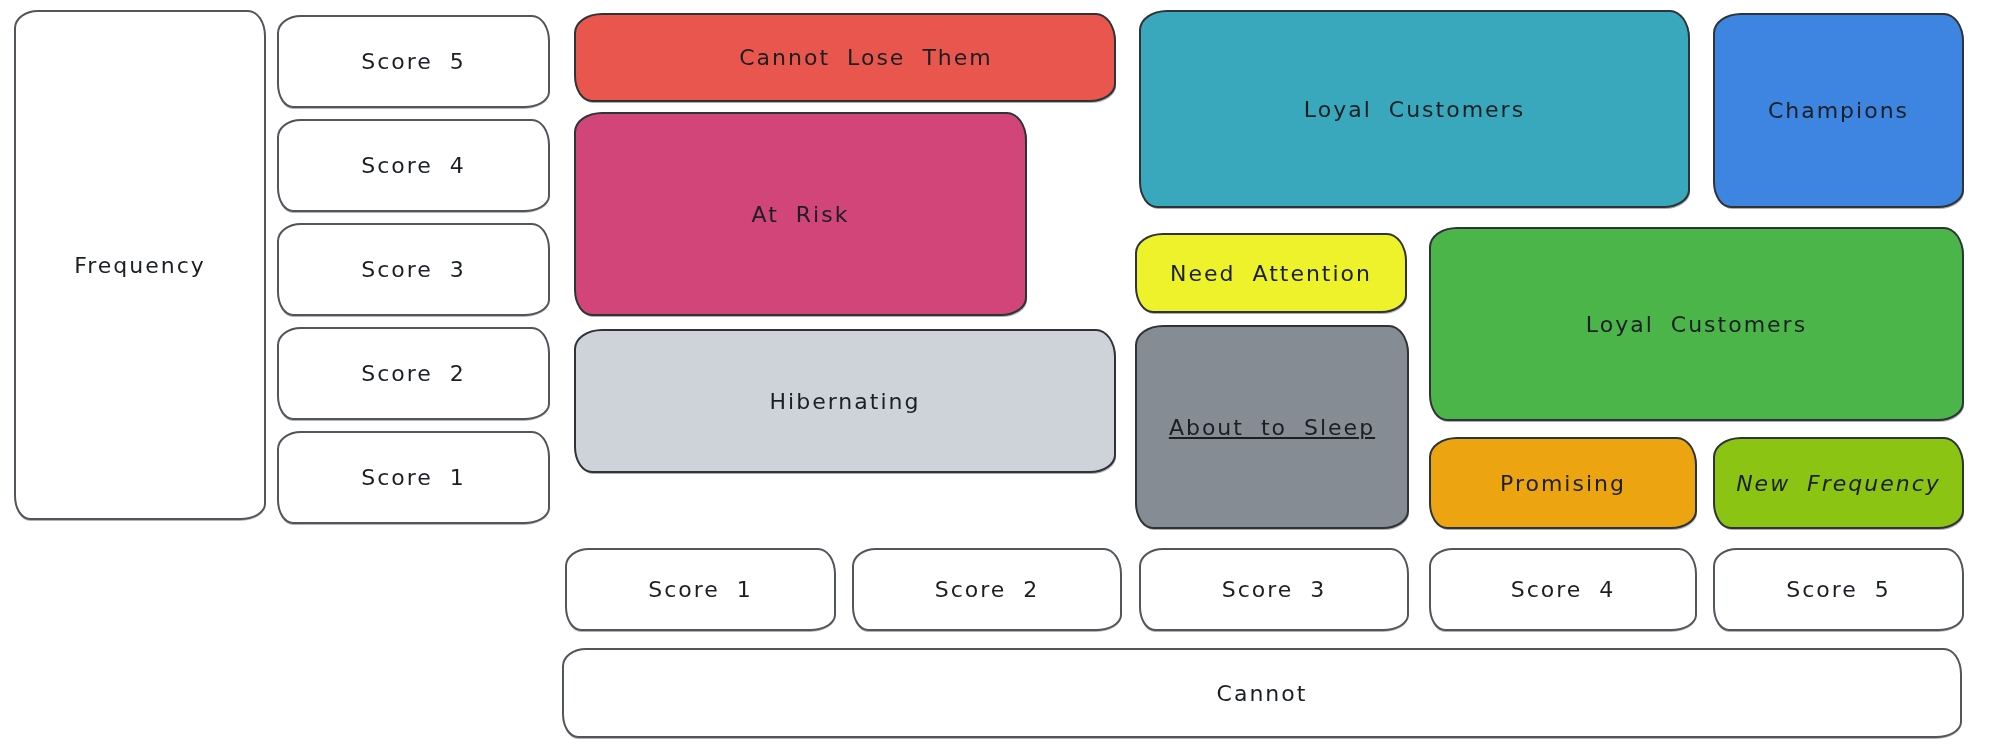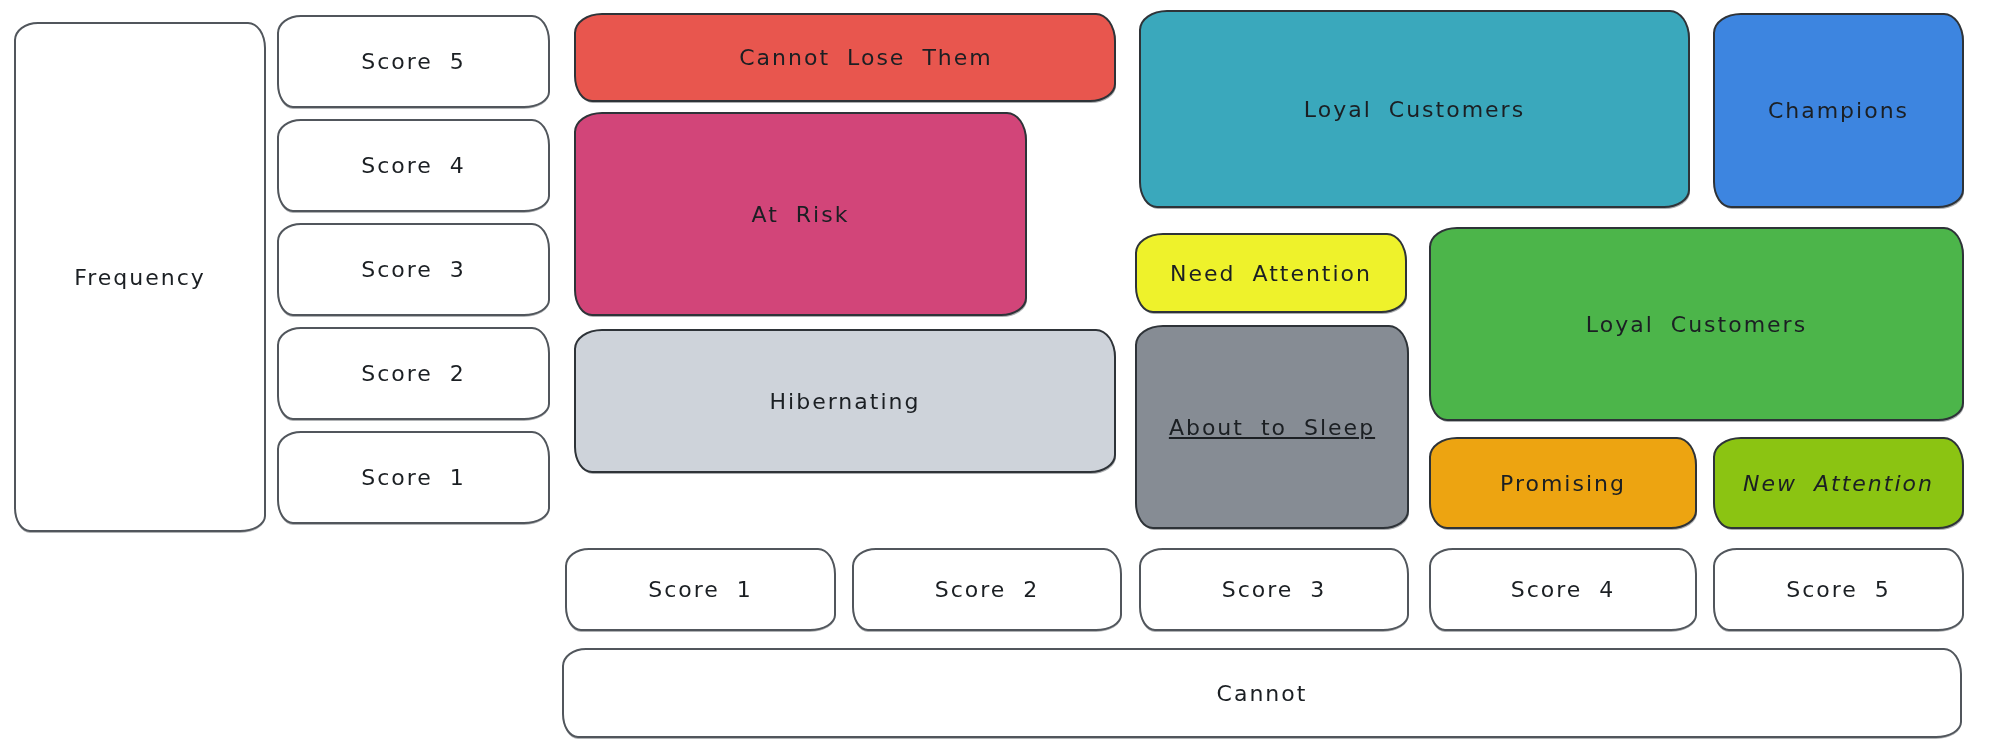--- a/index.html
+++ b/index.html
@@ -38,21 +38,21 @@
   }
   
   .seg {
     border: 2.5px solid #2e3338;
     border-radius: 28px 20px 26px 18px / 20px 28px 18px 26px;
     box-shadow: 1px 2px 0 -1px rgba(46, 51, 56, 0.4);
   }
   .italic { font-style: italic; }
 
   
-  #freq-axis        { left: 14px;   top: 10px;  width: 252px; height: 510px; margin-top: 12px; }
+  #freq-axis        { left: 14px;   top: 10px;  width: 252px; height: 510px; }
   #fs0              { left: 277px;  top: 15px;  width: 273px; height: 93px; }
   #fs1              { left: 277px;  top: 119px; width: 273px; height: 93px; }
   #fs2              { left: 277px;  top: 223px; width: 273px; height: 93px; }
   #fs3              { left: 277px;  top: 327px; width: 273px; height: 93px; }
   #fs4              { left: 277px;  top: 431px; width: 273px; height: 93px; }
 
   #seg-cannot-lose  { left: 574px;  top: 13px;  width: 542px; height: 89px; }
   #seg-at-risk      { left: 574px;  top: 112px; width: 453px; height: 204px; }
   #seg-hibernating  { left: 574px;  top: 329px; width: 542px; height: 144px; }
   #seg-loyal-teal   { left: 1139px; top: 10px;  width: 551px; height: 198px; }
@@ -94,21 +94,21 @@
   <div class="box seg" id="seg-champions" style="background: rgb(61, 133, 224);">Champions</div>
 
   <div class="box seg" id="seg-need-attn" style="background: rgb(238, 242, 43); text-align: center;">Need Attention</div>
 
   <div class="box seg" id="seg-loyal-green" style="background: rgb(76, 181, 74);">Loyal Customers</div>
 
   <div class="box seg" id="seg-about-sleep" style="background: rgb(134, 140, 148);">About to Sleep</div>
 
   <div class="box seg" id="seg-promising" style="background: rgb(237, 164, 17);">Promising</div>
 
-  <div class="box seg italic" id="seg-new-cust" style="background: rgb(139, 196, 18);">New Attention</div>
+  <div class="box seg italic" id="seg-new-cust" style="background: rgb(139, 196, 18);">New Frequency</div>
 
   <div class="box plain" id="rs0">Score 1</div>
   <div class="box plain" id="rs1">Score 2</div>
   <div class="box plain" id="rs2">Score 3</div>
   <div class="box plain" id="rs3">Score 4</div>
   <div class="box plain" id="rs4">Score 5</div>
 
   <div class="box plain" id="recency-axis">Cannot</div>
 
 </div>

